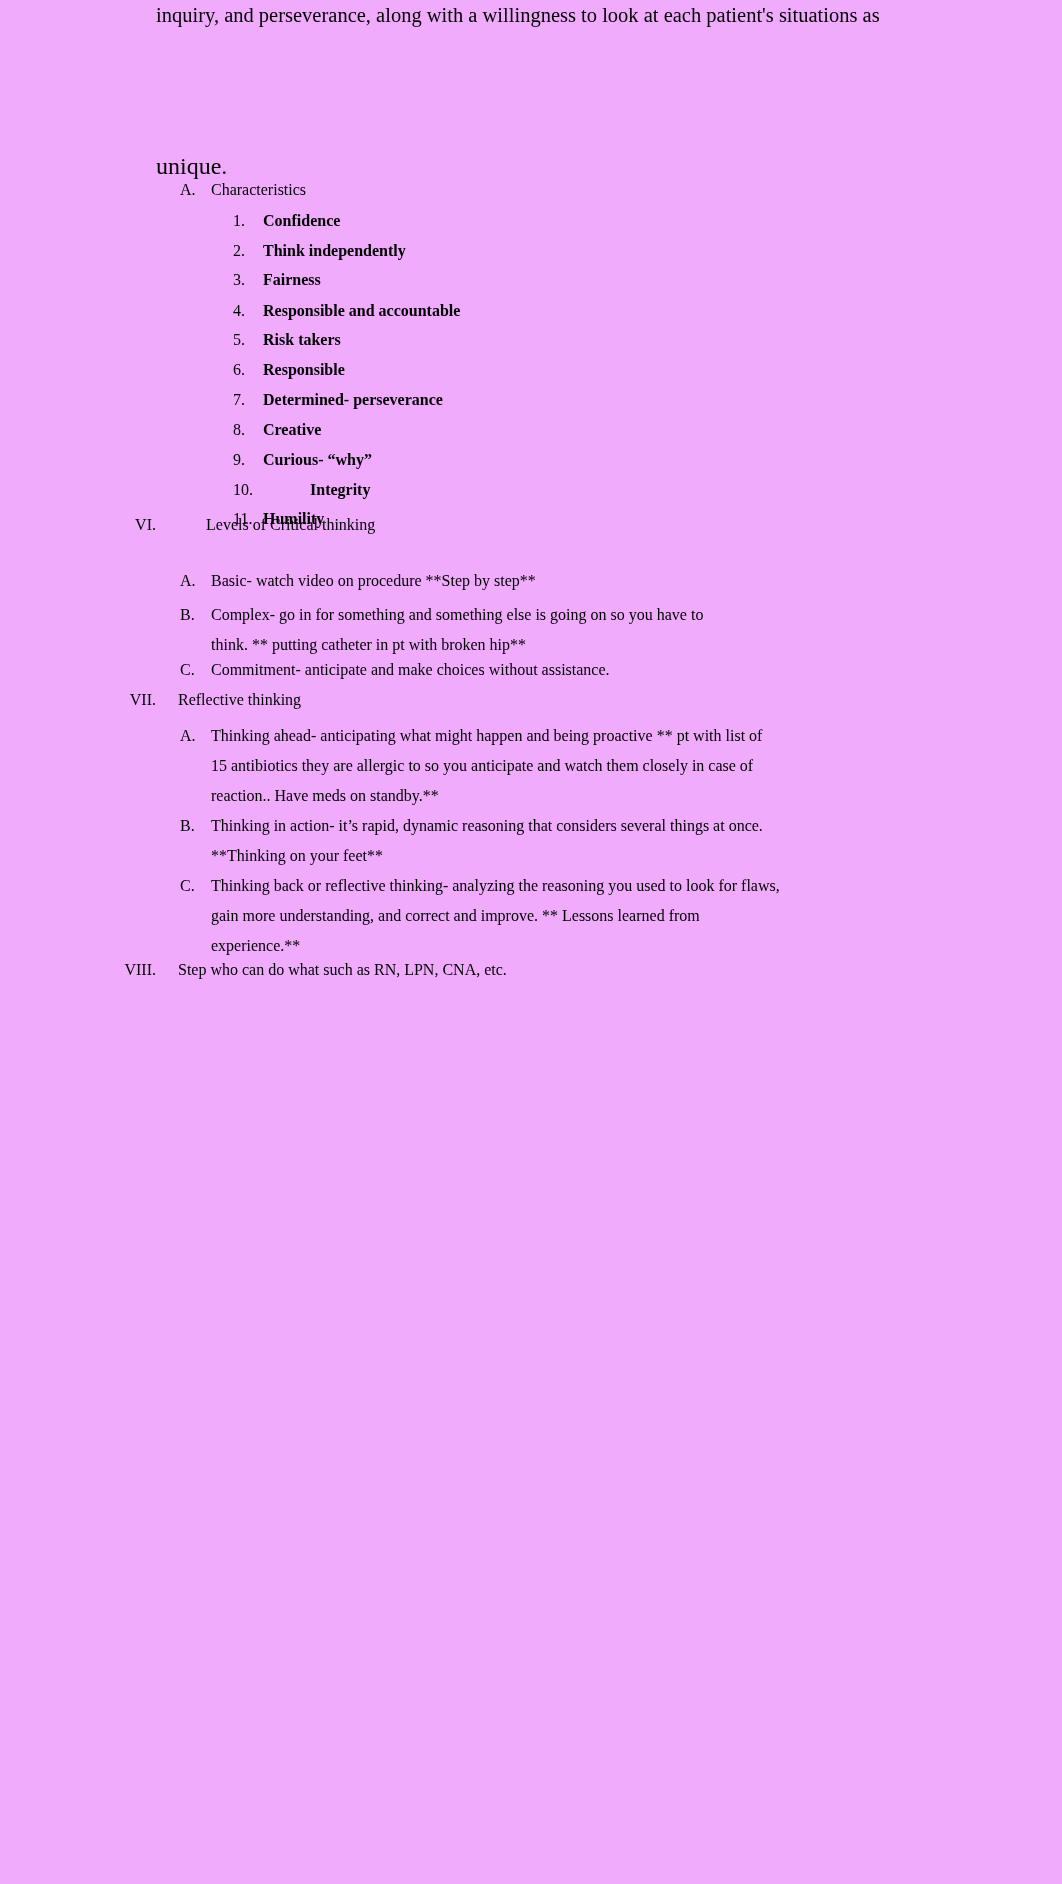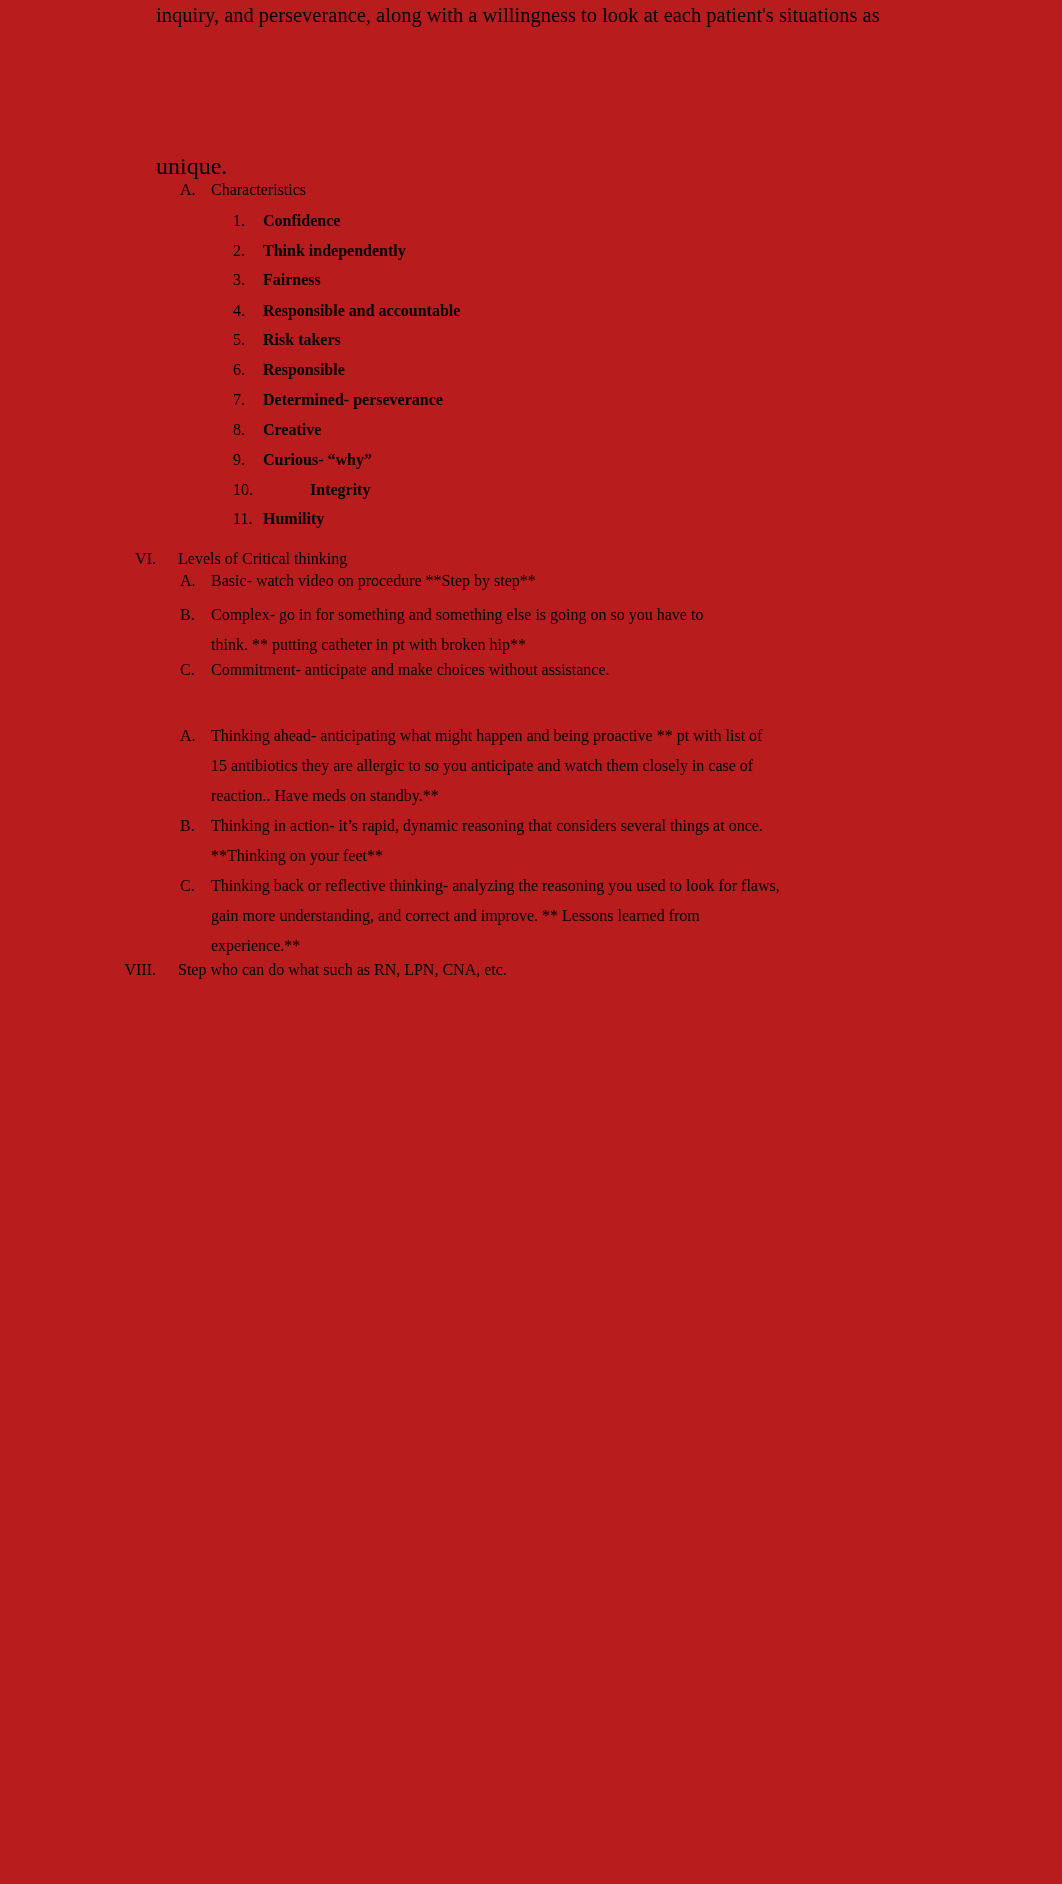--- a/index.html
+++ b/index.html
@@ -12,21 +12,21 @@
     width: 1062px;
     height: 1884px;
     font-family: "Liberation Serif", "DejaVu Serif", serif;
     color: #000000;
     -webkit-font-smoothing: antialiased;
   }
   .page {
     position: relative;
     width: 1062px;
     height: 1884px;
-    background: #b91c1c;
+    background: #f0abfc;
     overflow: hidden;
   }
 
   
   .top-line {
     position: absolute;
     left: 156px;
     top: 0px;
     width: 640px;
     font-size: 20.5px;
@@ -160,37 +160,41 @@
   </div>
   <div class="row lvl-num wide" style="top:481px;gap:47px;">
     <span class="marker">10.</span>
     <span class="body-text">Integrity</span>
   </div>
   <div class="row lvl-num wide" style="top:510px;">
     <span class="marker">11.</span>
     <span class="body-text">Humility</span>
   </div>
 
-  <div class="row lvl-roman" style="top:550px;">
+  <div class="row lvl-roman" style="top:516px;gap:28px;">
     <span class="marker">VI.</span>
     <span class="body-text">Levels of Critical thinking</span>
   </div>
   <div class="row lvl-alpha" style="top:572px;">
     <span class="marker">A.</span>
     <span class="body-text">Basic- watch video on procedure **Step by step**</span>
   </div>
   <div class="row lvl-alpha multi" style="top:600px; width:560px;">
     <span class="marker">B.</span>
     <span class="body-text">Complex- go in for something and something else is going on so you have to think. ** putting catheter in pt with broken hip**</span>
   </div>
   <div class="row lvl-alpha" style="top:661px;">
     <span class="marker">C.</span>
     <span class="body-text">Commitment- anticipate and make choices without assistance.</span>
   </div>
 
+  <div class="row lvl-roman" style="top:691px;">
+    <span class="marker">VII.</span>
+    <span class="body-text">Reflective thinking</span>
+  </div>
   <div class="row lvl-alpha multi" style="top:721px; width:598px;">
     <span class="marker">A.</span>
     <span class="body-text">Thinking ahead- anticipating what might happen and being proactive ** pt with list of 15 antibiotics they are allergic to so you anticipate and watch them closely in case of reaction.. Have meds on standby.**</span>
   </div>
   <div class="row lvl-alpha multi" style="top:811px; width:590px;">
     <span class="marker">B.</span>
     <span class="body-text">Thinking in action- it’s rapid, dynamic reasoning that considers several things at once. **Thinking on your feet**</span>
   </div>
   <div class="row lvl-alpha multi" style="top:871px; width:600px;">
     <span class="marker">C.</span>

